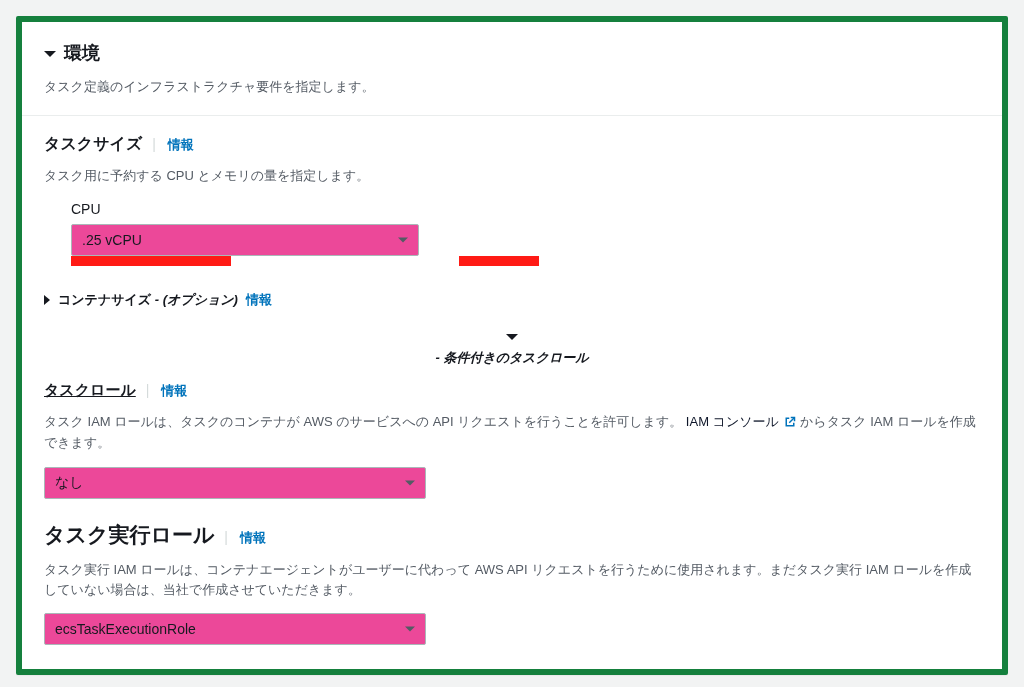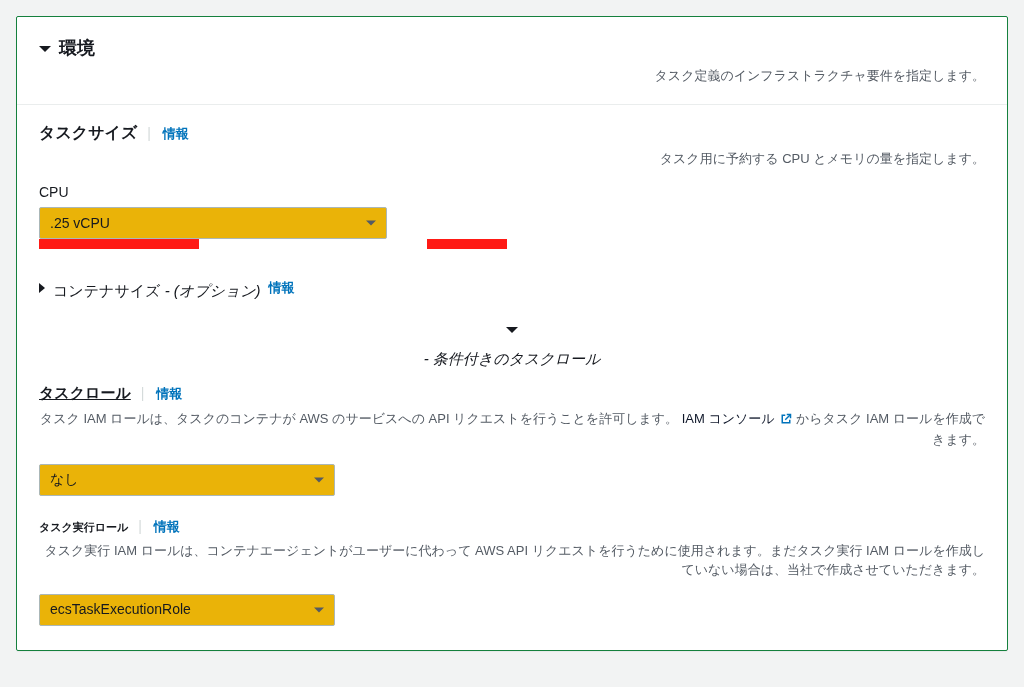--- a/index.html
+++ b/index.html
@@ -6,80 +6,80 @@
     body {
       font-family: "Amazon Ember", "Helvetica Neue", Arial, sans-serif;
       background: #f2f3f3;
       color: #16191f;
       font-size: 14px;
       line-height: 1.5;
       padding: 16px;
     }
     .panel {
       background: #fff;
-      border: 1px solid #15803d;
+      border: 6px solid #15803d;
       border-radius: 2px;
       padding: 18px 22px 24px;
       box-shadow: 0 1px 1px rgba(0,0,0,0.04);
     }
     .panel-hdr { display: flex; align-items: center; gap: 8px; }
     .panel-title { font-size: 18px; font-weight: 700; color: #16191f; }
     .caret {
       display: inline-block; width: 0; height: 0;
       border-left: 6px solid transparent; border-right: 6px solid transparent;
     }
     .caret-down { border-top: 6px solid #16191f; }
     .caret-right {
       border-top: 5px solid transparent; border-bottom: 5px solid transparent;
       border-left: 6px solid #16191f;
     }
-    .desc { color: #545b64; font-size: 13px; margin-top: 4px; text-align: right; }
+    .desc { color: #545b64; font-size: 13px; margin-top: 10px; }
     .sep { border-top: 1px solid #eaeded; margin: 18px -22px 16px; }
 
     .section-title-row { margin-bottom: 2px; }
     .section-title { font-size: 16px; font-weight: 700; display: inline; margin-top: 48px; }
     .info-link {
       color: #0073bb; font-size: 13px; cursor: pointer;
       margin-left: 6px; font-weight: 700;
     }
     .pipe { color: #d5dbdb; margin: 0 2px 0 6px; }
 
-    .row2 { display: flex; gap: 40px; margin-top: 14px; }
+    .row2 { display: flex; gap: 40px; margin-top: 14px; margin-left: 27px; }
     .col { flex: 0 0 348px; max-width: 348px; position: relative; }
     .fld-label { font-size: 14px; font-weight: 400; color: #16191f; margin-bottom: 4px; }
 
     .select {
       position: relative; width: 100%; height: 32px;
-      border: 1px solid #aab7b8; border-radius: 2px; background: #eab308;
+      border: 1px solid #aab7b8; border-radius: 2px; background: #ec4899;
       display: flex; align-items: center; padding: 0 30px 0 10px;
       cursor: pointer; color: #16191f;
     }
     .select .sel-caret {
       position: absolute; right: 10px; top: 50%; transform: translateY(-50%);
       width: 0; height: 0;
       border-left: 5px solid transparent; border-right: 5px solid transparent;
       border-top: 5px solid #545b64;
     }
     .redact {
       position: absolute; height: 10px; background: #ff1a15;
     }
     .group-head {
       display: flex; align-items: center; gap: 8px; margin-top: 20px; margin-bottom: 4px;
       cursor: pointer;
     }
-    .group-head .gtitle { font-weight: 400; font-size: 15px; color: #16191f; margin-top: 7px; }
+    .group-head .gtitle { font-weight: 700; font-size: 13px; color: #16191f; }
     .italic { font-style: italic; }
     .sub-section { margin-top: 12px; }
     .ext-icon {
       display: inline-block; vertical-align: -2px; margin-left: 2px;
     }
     .link { color: #0f172a; cursor: pointer; }
     .mt14 { margin-top: 14px; }
     .mt20 { margin-top: 20px; }
-    .w330 { width: 296px; }
+    .w330 { width: 382px; }
   </style>
 </head>
 <body>
 
 <div class="panel">
 
   <div class="panel-hdr">
     <span class="caret caret-down"></span>
     <span class="panel-title">環境</span>
   </div>
@@ -145,21 +145,21 @@
       </span><span>からタスク IAM ロールを作成できます。</span>
     </div>
     <div class="select w330 mt14">
       <span>なし</span>
       <span class="sel-caret"></span>
     </div>
   </div>
 
   <div class="sub-section mt20">
     <div class="section-title-row">
-      <span class="section-title" style="font-size:11px;">タスク実行ロール</span>
+      <span class="section-title" style="font-size:21px;">タスク実行ロール</span>
       <span class="pipe">|</span>
       <span class="info-link">情報</span>
     </div>
     <div class="desc">タスク実行 IAM ロールは、コンテナエージェントがユーザーに代わって AWS API リクエストを行うために使用されます。まだタスク実行 IAM ロールを作成していない場合は、当社で作成させていただきます。</div>
     <div class="select w330 mt14">
       <span>ecsTaskExecutionRole</span>
       <span class="sel-caret"></span>
     </div>
   </div>
 

